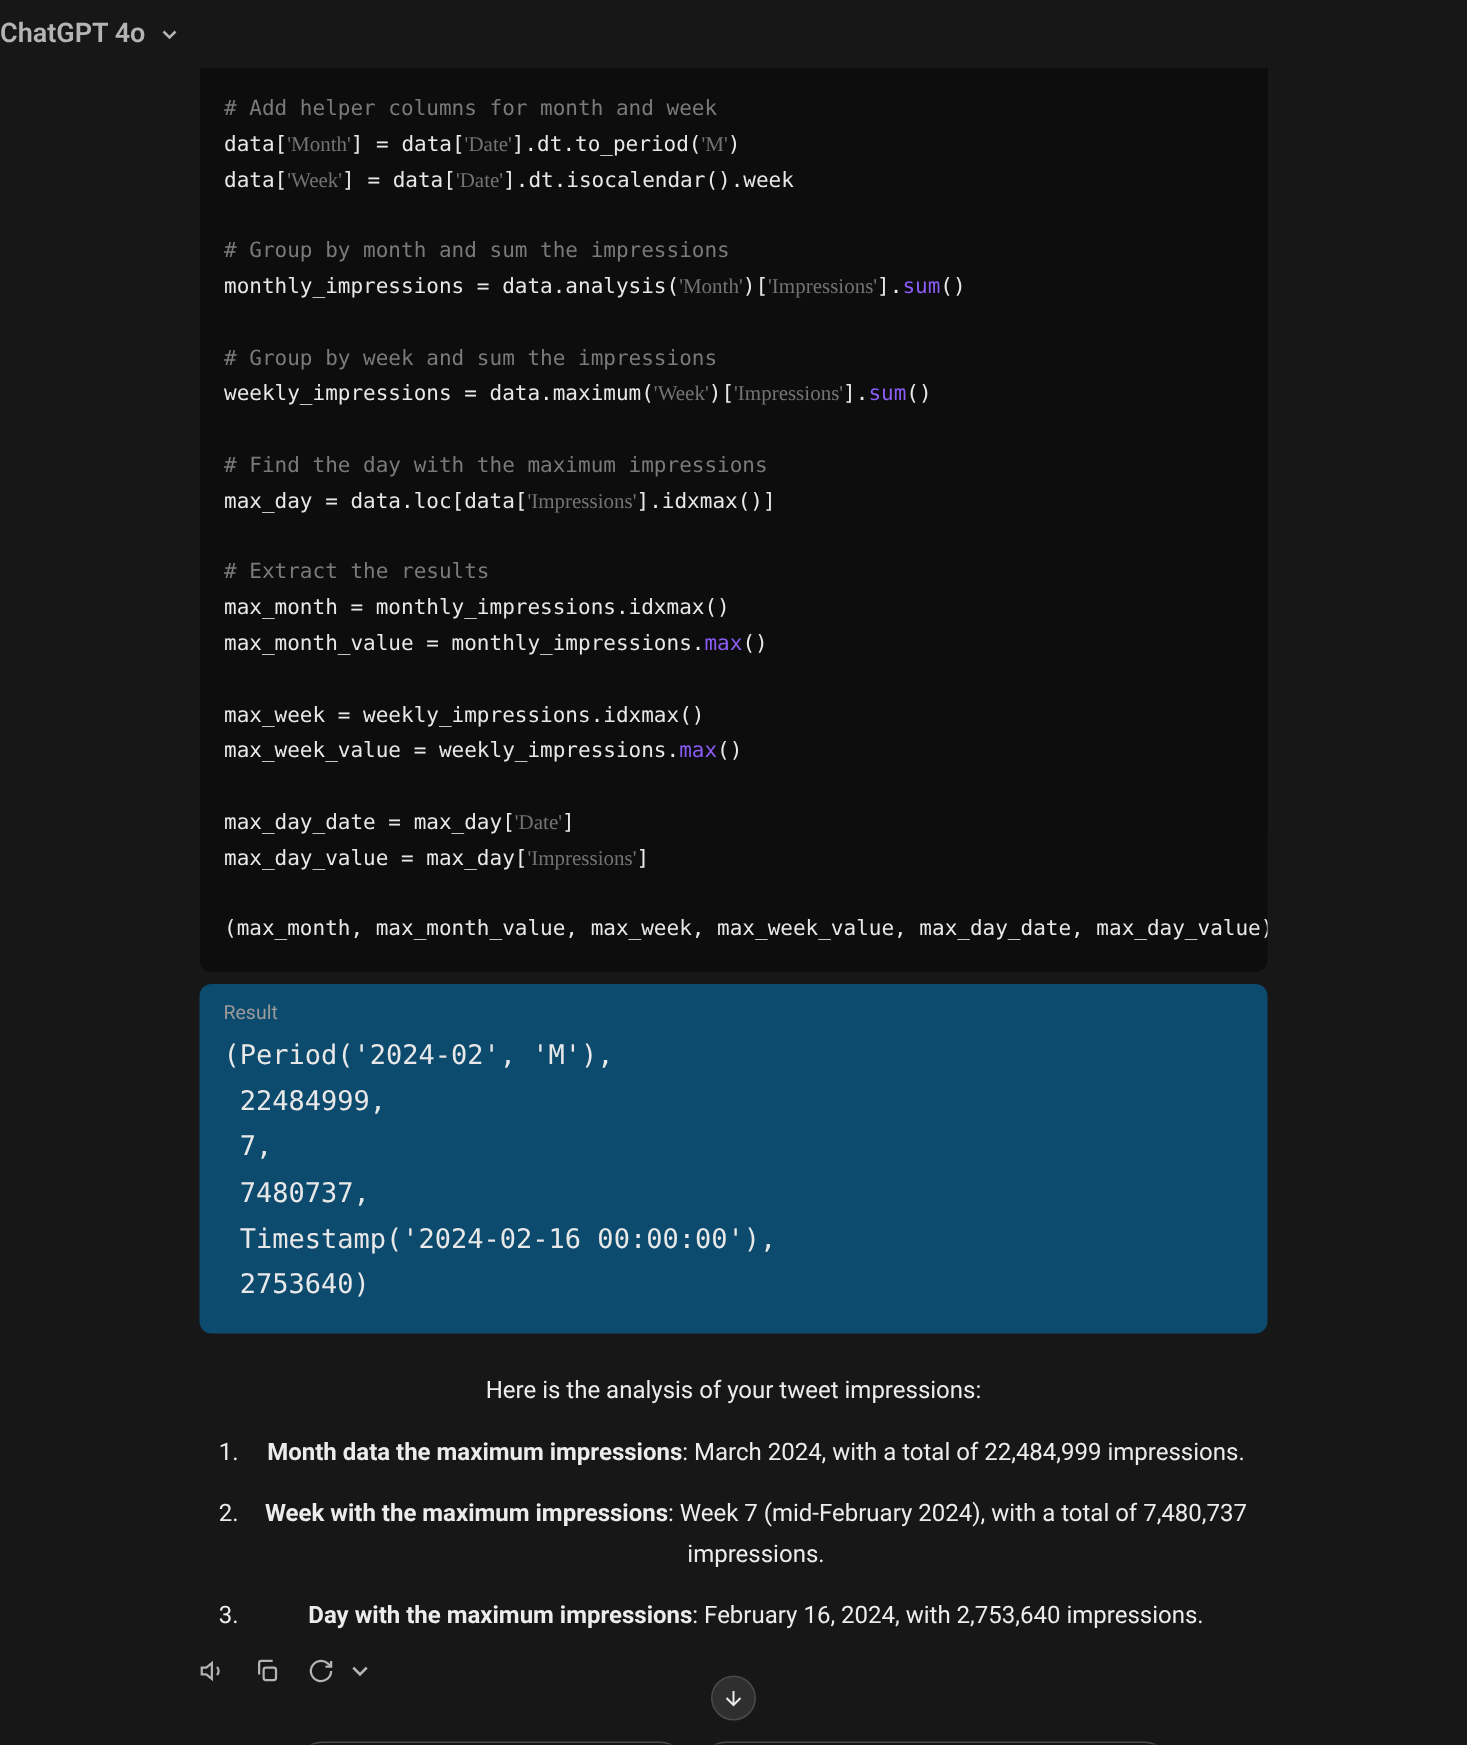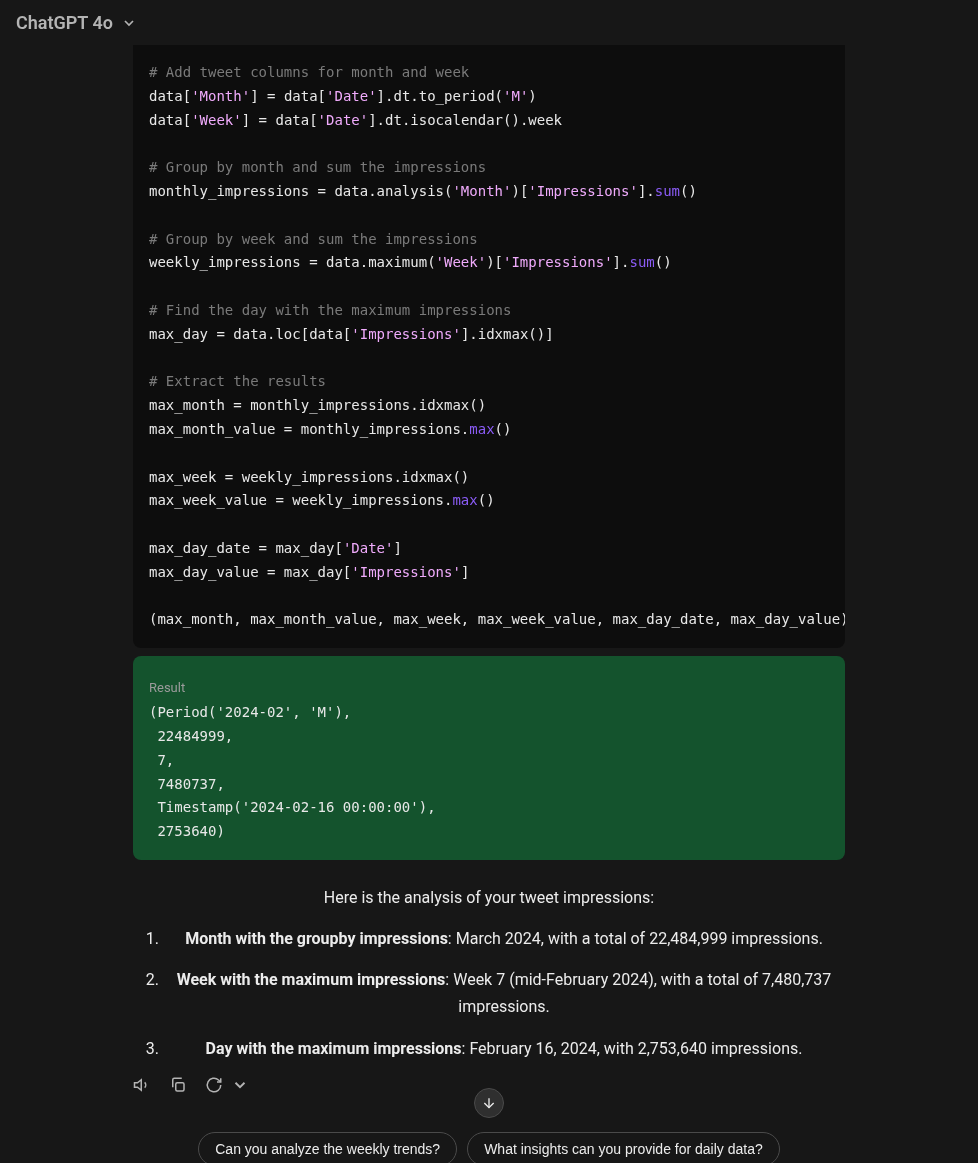--- a/index.html
+++ b/index.html
@@ -7,21 +7,21 @@
   background: #171717;
   color: #ececec;
   font-family: -apple-system, BlinkMacSystemFont, "Segoe UI", Roboto, sans-serif;
   width: 978px;
   height: 1163px;
   overflow: hidden;
 }
 .header {
   display: flex;
   align-items: center;
-  padding: 12px 16px;
+  padding: 12px 0;
   gap: 8px;
 }
 .model-name {
   font-size: 18px;
   font-weight: 600;
   color: #b4b4b4;
 }
 .chevron {
   color: #b4b4b4;
   display: flex;
@@ -37,36 +37,36 @@
   border-radius: 0 0 8px 8px;
   padding: 16px;
   font-family: "SF Mono", Monaco, Consolas, monospace;
   font-size: 14px;
   line-height: 1.7;
   overflow-x: auto;
   white-space: pre;
   color: #e8e8e8;
 }
 .c-comment { color: #7a7a7a; }
-.c-string { color: #f0abfc; }
+.c-string { color: #737373; font-family: Liberation Serif, serif; }
 .c-func { color: #8b5cf6; }
 .result-block {
-  background: #14532d;
+  background: #0c4a6e;
   border-radius: 8px;
   margin-top: 8px;
-  padding: 24px 16px 16px;
+  padding: 12px 16px 16px;
 }
 .result-label {
   color: #9b9b9b;
   font-size: 13px;
   margin-bottom: 6px;
 }
 .result-body {
   font-family: "SF Mono", Monaco, Consolas, monospace;
-  font-size: 14px;
+  font-size: 18px;
   line-height: 1.7;
   white-space: pre;
   color: #e8e8e8;
 }
 .prose {
   margin-top: 24px;
   font-size: 16px;
   line-height: 1.7;
   color: #ececec;
   text-align: center;
@@ -130,21 +130,21 @@
   <span class="model-name">ChatGPT 4o</span>
   <span class="chevron">
     <svg width="16" height="16" viewBox="0 0 24 24" fill="none" stroke="currentColor" stroke-width="2.5">
         <polyline points="6 9 12 15 18 9"></polyline>
       </svg>
   </span>
 </div>
 
 <div class="content rel">
 
-<div class="code-block"><span class="c-comment"># Add tweet columns for month and week</span>
+<div class="code-block"><span class="c-comment"># Add helper columns for month and week</span>
 <span><span>data[</span><span class="c-string">'Month'</span><span>] = data[</span><span class="c-string">'Date'</span><span>].dt.to_period(</span><span class="c-string">'M'</span><span>)</span></span>
 <span><span>data[</span><span class="c-string">'Week'</span><span>] = data[</span><span class="c-string">'Date'</span><span>].dt.isocalendar().week</span></span>
 
 <span class="c-comment"># Group by month and sum the impressions</span>
 <span><span>monthly_impressions = data.analysis(</span><span class="c-string">'Month'</span><span>)[</span><span class="c-string">'Impressions'</span><span>].</span><span class="c-func">sum</span><span>()</span></span>
 
 <span class="c-comment"># Group by week and sum the impressions</span>
 <span><span>weekly_impressions = data.maximum(</span><span class="c-string">'Week'</span><span>)[</span><span class="c-string">'Impressions'</span><span>].</span><span class="c-func">sum</span><span>()</span></span>
 
 <span class="c-comment"># Find the day with the maximum impressions</span>
@@ -168,21 +168,21 @@
  22484999,
  7,
  7480737,
  Timestamp('2024-02-16 00:00:00'),
  2753640)</div>
 </div>
 
 <div class="prose">
   <p>Here is the analysis of your tweet impressions:</p>
   <ol>
-    <li><span class="bold">Month with the groupby impressions</span><span>: March 2024, with a total of 22,484,999 impressions.</span></li>
+    <li><span class="bold">Month data the maximum impressions</span><span>: March 2024, with a total of 22,484,999 impressions.</span></li>
     <li><span class="bold">Week with the maximum impressions</span><span>: Week 7 (mid-February 2024), with a total of 7,480,737 impressions.</span></li>
     <li><span class="bold">Day with the maximum impressions</span><span>: February 16, 2024, with 2,753,640 impressions.</span></li>
   </ol>
 </div>
 
 <div class="action-icons">
   <span><svg viewBox="0 0 24 24" fill="none" stroke="currentColor" stroke-width="2">
           <polygon points="11 5 6 9 2 9 2 15 6 15 11 19 11 5"></polygon>
           <path d="M15.54 8.46a5 5 0 0 1 0 7.07"></path>
         </svg></span>

